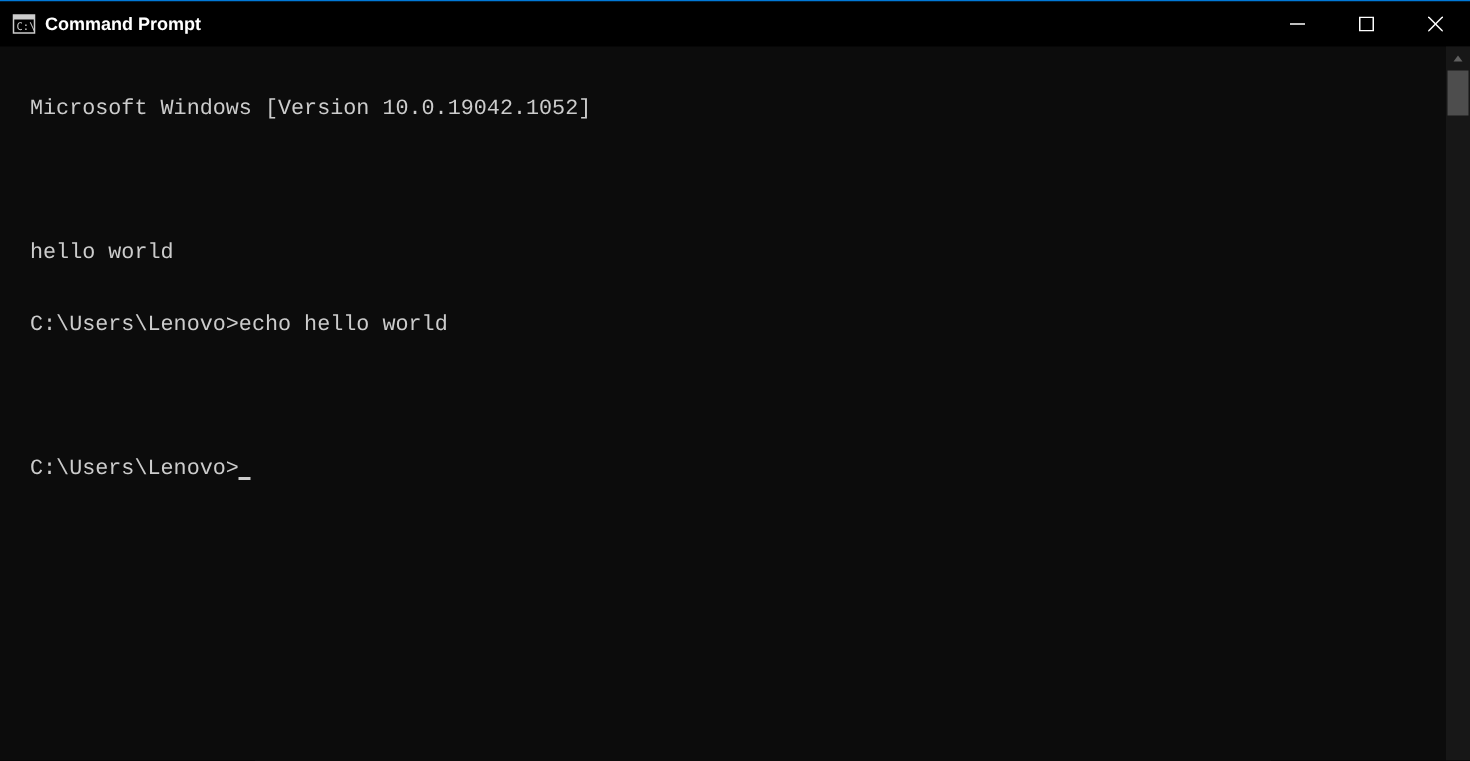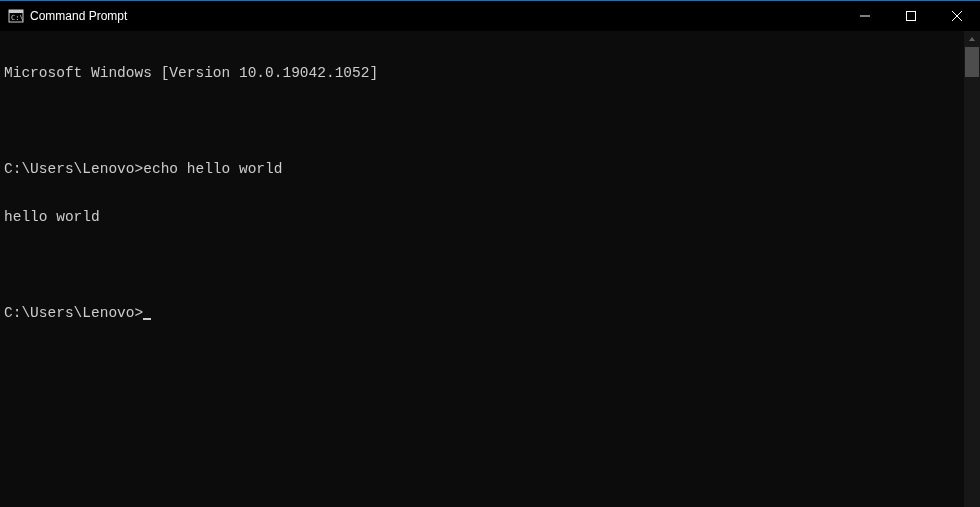--- a/index.html
+++ b/index.html
@@ -38,20 +38,21 @@
       display: flex;
       align-items: center;
       justify-content: center;
     }
     .titlebar-icon svg {
       width: 16px;
       height: 16px;
     }
     .titlebar-title {
       flex: 0 0 auto;
+      font-weight: bold;
     }
     .titlebar-spacer {
       flex: 1;
     }
     .titlebar-controls {
       display: flex;
       height: 100%;
     }
     .titlebar-btn {
       width: 46px;
@@ -70,21 +71,21 @@
       fill: none;
     }
     .terminal-area {
       flex: 1;
       display: flex;
       background: #0c0c0c;
       position: relative;
     }
     .terminal-content {
       flex: 1;
-      padding: 2px 4px;
+      padding: 2px 20px;
       color: #cccccc;
       font-size: 14.5px;
       line-height: 16px;
       white-space: pre;
       font-family: Consolas, 'Courier New', monospace;
     }
     .terminal-line {
       min-height: 16px;
     }
     .scrollbar {
@@ -154,22 +155,22 @@
             <line x1="0" y1="0" x2="10" y2="10"></line>
             <line x1="10" y1="0" x2="0" y2="10"></line>
           </svg>
       </div>
     </div>
   </div>
   <div class="terminal-area">
     <div class="terminal-content">
       <div class="terminal-line">Microsoft Windows [Version 10.0.19042.1052]</div>
       <div class="terminal-line">&nbsp;</div>
+      <div class="terminal-line">hello world</div>
       <div class="terminal-line"><span>C:\Users\Lenovo&gt;</span><span>echo hello world</span></div>
-      <div class="terminal-line">hello world</div>
       <div class="terminal-line">&nbsp;</div>
       <div class="terminal-line"><span>C:\Users\Lenovo&gt;</span><span class="cursor"></span></div>
     </div>
     <div class="scrollbar">
       <div class="scrollbar-arrow up">
         <svg viewBox="0 0 8 8">
             <polygon points="4,2 7,6 1,6"></polygon>
           </svg>
       </div>
       <div class="scrollbar-thumb"></div>

